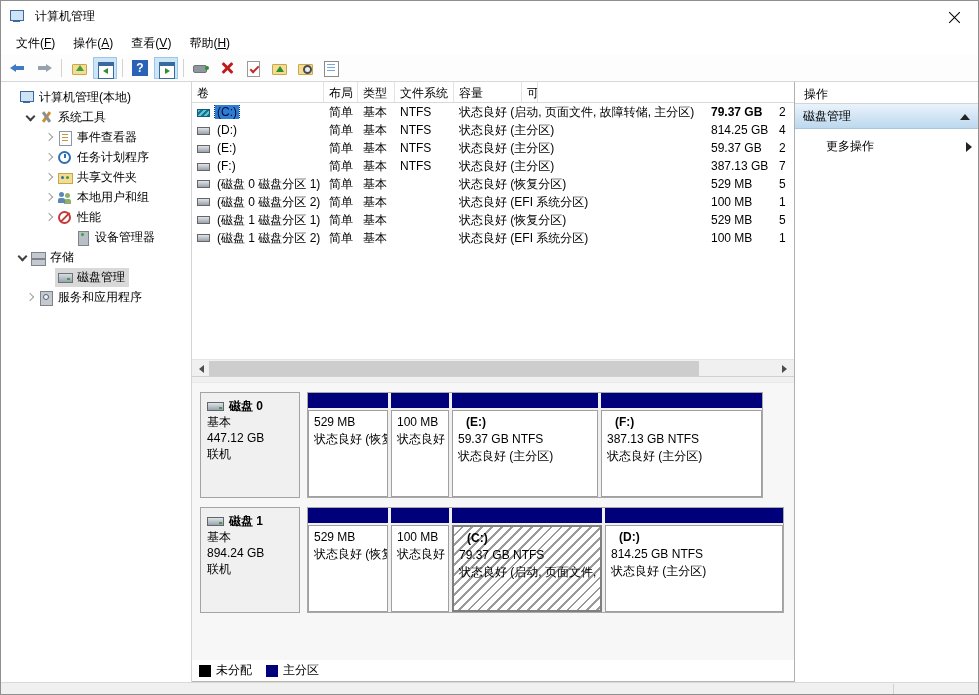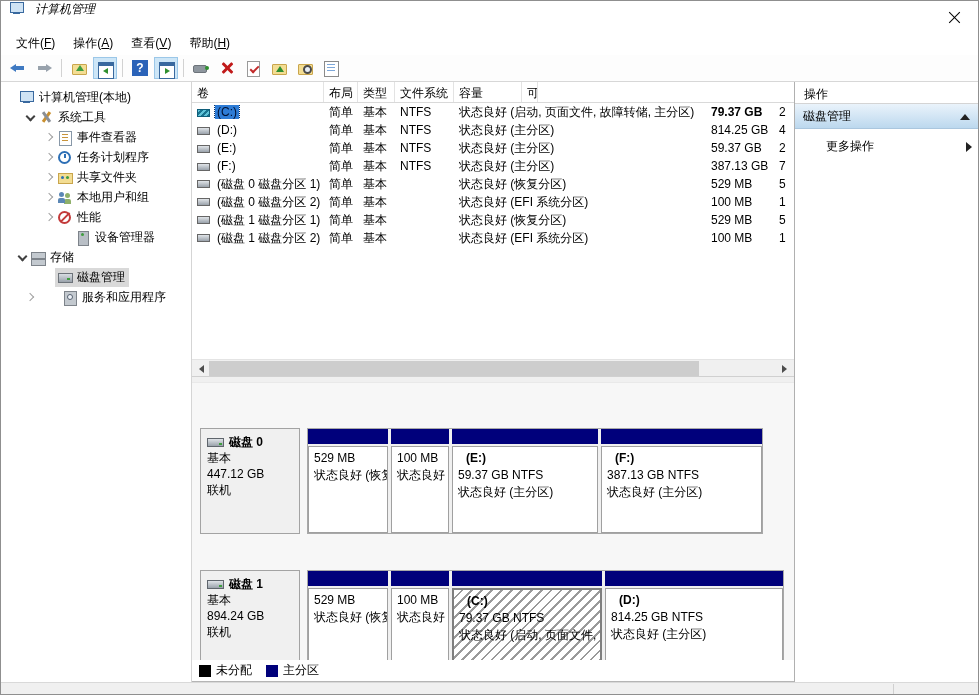--- a/index.html
+++ b/index.html
@@ -1,21 +1,21 @@
 <!DOCTYPE html>
 <html><head>
 <meta charset="utf-8">
 <style>
   * { margin:0; padding:0; box-sizing:border-box; }
   html,body { background:#e8e8e8; }
   body { font-family:"Liberation Sans","DejaVu Sans",sans-serif; font-size:12px; color:#000; }
   .window { width:979px; height:695px; background:#fff; border:1px solid #8f8f8f; position:relative; overflow:hidden; }
 
   
-  .titlebar { height:30px; display:flex; background:#fff; padding-left:8px;font-style:italic; }
+  .titlebar { height:30px; display:flex; align-items:center; background:#fff; padding-left:8px; }
   .title-text { margin-left:6px; }
   .win-controls { margin-left:auto; display:flex; height:100%; }
   .win-btn { width:46px; height:100%; display:flex; align-items:center; justify-content:center; position:relative; }
   .glyph-close { width:12px; height:12px; position:relative; }
   .glyph-close::before,.glyph-close::after { content:""; position:absolute; left:5px; top:0; width:1px; height:15px; background:#000; }
   .glyph-close::before { transform:rotate(45deg); }
   .glyph-close::after { transform:rotate(-45deg); }
 
   
   .menubar { height:24px; display:flex; align-items:center; padding-left:6px; background:#fff; }
@@ -113,21 +113,21 @@
   .hscroll { height:17px; background:#f0f0f0; position:relative; border-top:1px solid #e4e4e4; }
   .sb-btn { position:absolute; top:0; width:17px; height:17px; display:flex; align-items:center; justify-content:center; }
   .sb-left { left:0; } .sb-right { right:0; }
   .sb-left::before { content:""; border:4px solid transparent; border-right:5px solid #4d4d4d; margin-right:2px; }
   .sb-right::before { content:""; border:4px solid transparent; border-left:5px solid #4d4d4d; margin-left:2px; }
   .sb-thumb { position:absolute; left:17px; top:1px; width:490px; height:15px; background:#cdcdcd; }
   .pane-split { height:7px; background:#f0f0f0; border-top:1px solid #d0d0d0; border-bottom:1px solid #e9e9e9; }
 
   
   .graph-area { flex:1; background:#f7f7f7; padding:9px 0 0 8px; overflow:hidden; }
-  .disk-row { display:flex; margin-bottom:9px;margin-top:36px; }
+  .disk-row { display:flex; margin-bottom:9px; }
   .disk-label { width:100px; flex:none; border:1px solid #a3a3a3; background:#f0f0f0; padding:5px 6px; height:106px; }
   .disk-label .dl-name { font-weight:bold; }
   .disk-hw-icon { display:inline-block; position:relative; width:17px; height:9px; background:linear-gradient(#dfe3e7,#9aa2ab); border:1px solid #5f656c; margin-right:5px; vertical-align:middle; }
   .disk-hw-icon::after { content:""; position:absolute; right:1px; bottom:1px; width:3px; height:2px; background:#3f9e3f; }
   .dl-line { line-height:16px; }
   .disk-strip { display:flex; margin-left:7px; border:1px solid #a8a8a8; background:#f0f0f0; height:106px; padding:0; }
   .part { flex:none; display:flex; flex-direction:column; margin-right:3px; }
   .part:last-child { margin-right:0; }
   .part-bar { height:15px; background:#00007b; flex:none; }
   .part-body { flex:1; margin-top:2px; background:#fff; border:1px solid #a0a0a0; padding:3px 5px; overflow:hidden; white-space:nowrap; }
@@ -289,21 +289,21 @@
             <span>存储</span>
           </span>
         </div>
         <div class="tree-row selected" style="padding-left: 42px;">
           <span class="exp"></span>
           <span class="tree-content">
             <span class="ti disk-management-icon"></span>
             <span>磁盘管理</span>
           </span>
         </div>
-        <div class="tree-row" style="padding-left: 23px; gap: 24px;">
+        <div class="tree-row" style="padding-left: 23px;">
           <span class="exp exp-collapsed"></span>
           <span class="tree-content">
             <span class="ti services-icon"></span>
             <span>服务和应用程序</span>
           </span>
         </div>
       </div>
 
     <div class="middle-pane">
       <div class="vt-header" id="vt-header">

